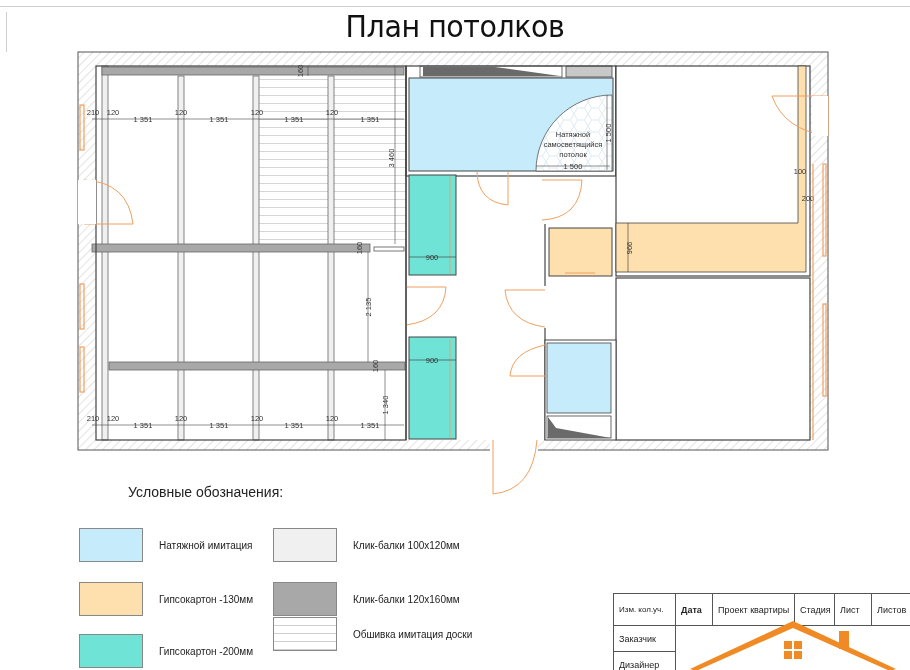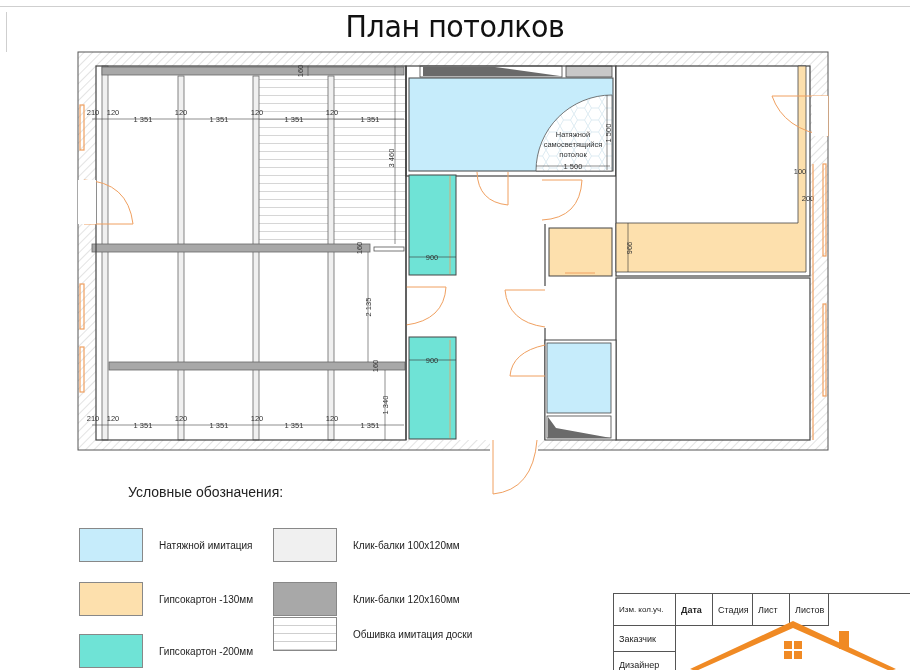--- a/index.html
+++ b/index.html
@@ -225,20 +225,21 @@
 </div>
 <div class="legend-item" style="left:273px;top:617px;">
   <div class="swatch boards"></div>
   <span class="legend-label">Обшивка имитация доски</span>
 </div>
 
 <div class="titleblock">
   <div class="tb-row" style="top:0;height:32px;">
     <div class="tb-cell" style="width:62px;height:32px;font-size:8px;">Изм. кол.уч.</div>
     <div class="tb-cell" style="width:37px;height:32px;font-weight:bold;">Дата</div>
+    <div class="tb-cell" style="width:82px;height:32px;">Проект квартиры</div>
     <div class="tb-cell" style="width:40px;height:32px;">Стадия</div>
     <div class="tb-cell" style="width:37px;height:32px;">Лист</div>
     <div class="tb-cell" style="width:39px;height:32px;">Листов</div>
   </div>
   <div class="tb-side" style="top:32px;height:26px;">Заказчик</div>
   <div class="tb-side" style="top:58px;height:27px;">Дизайнер</div>
   <div class="tb-side" style="top:85px;height:29px;"></div>
   <svg class="logo" viewBox="0 0 235 89">
     <polygon points="14,50 117,2 220,50 214,52 117,9 20,52" fill="#f08a24"></polygon>
     <rect x="163" y="12" width="10" height="18" fill="#f08a24"></rect>

